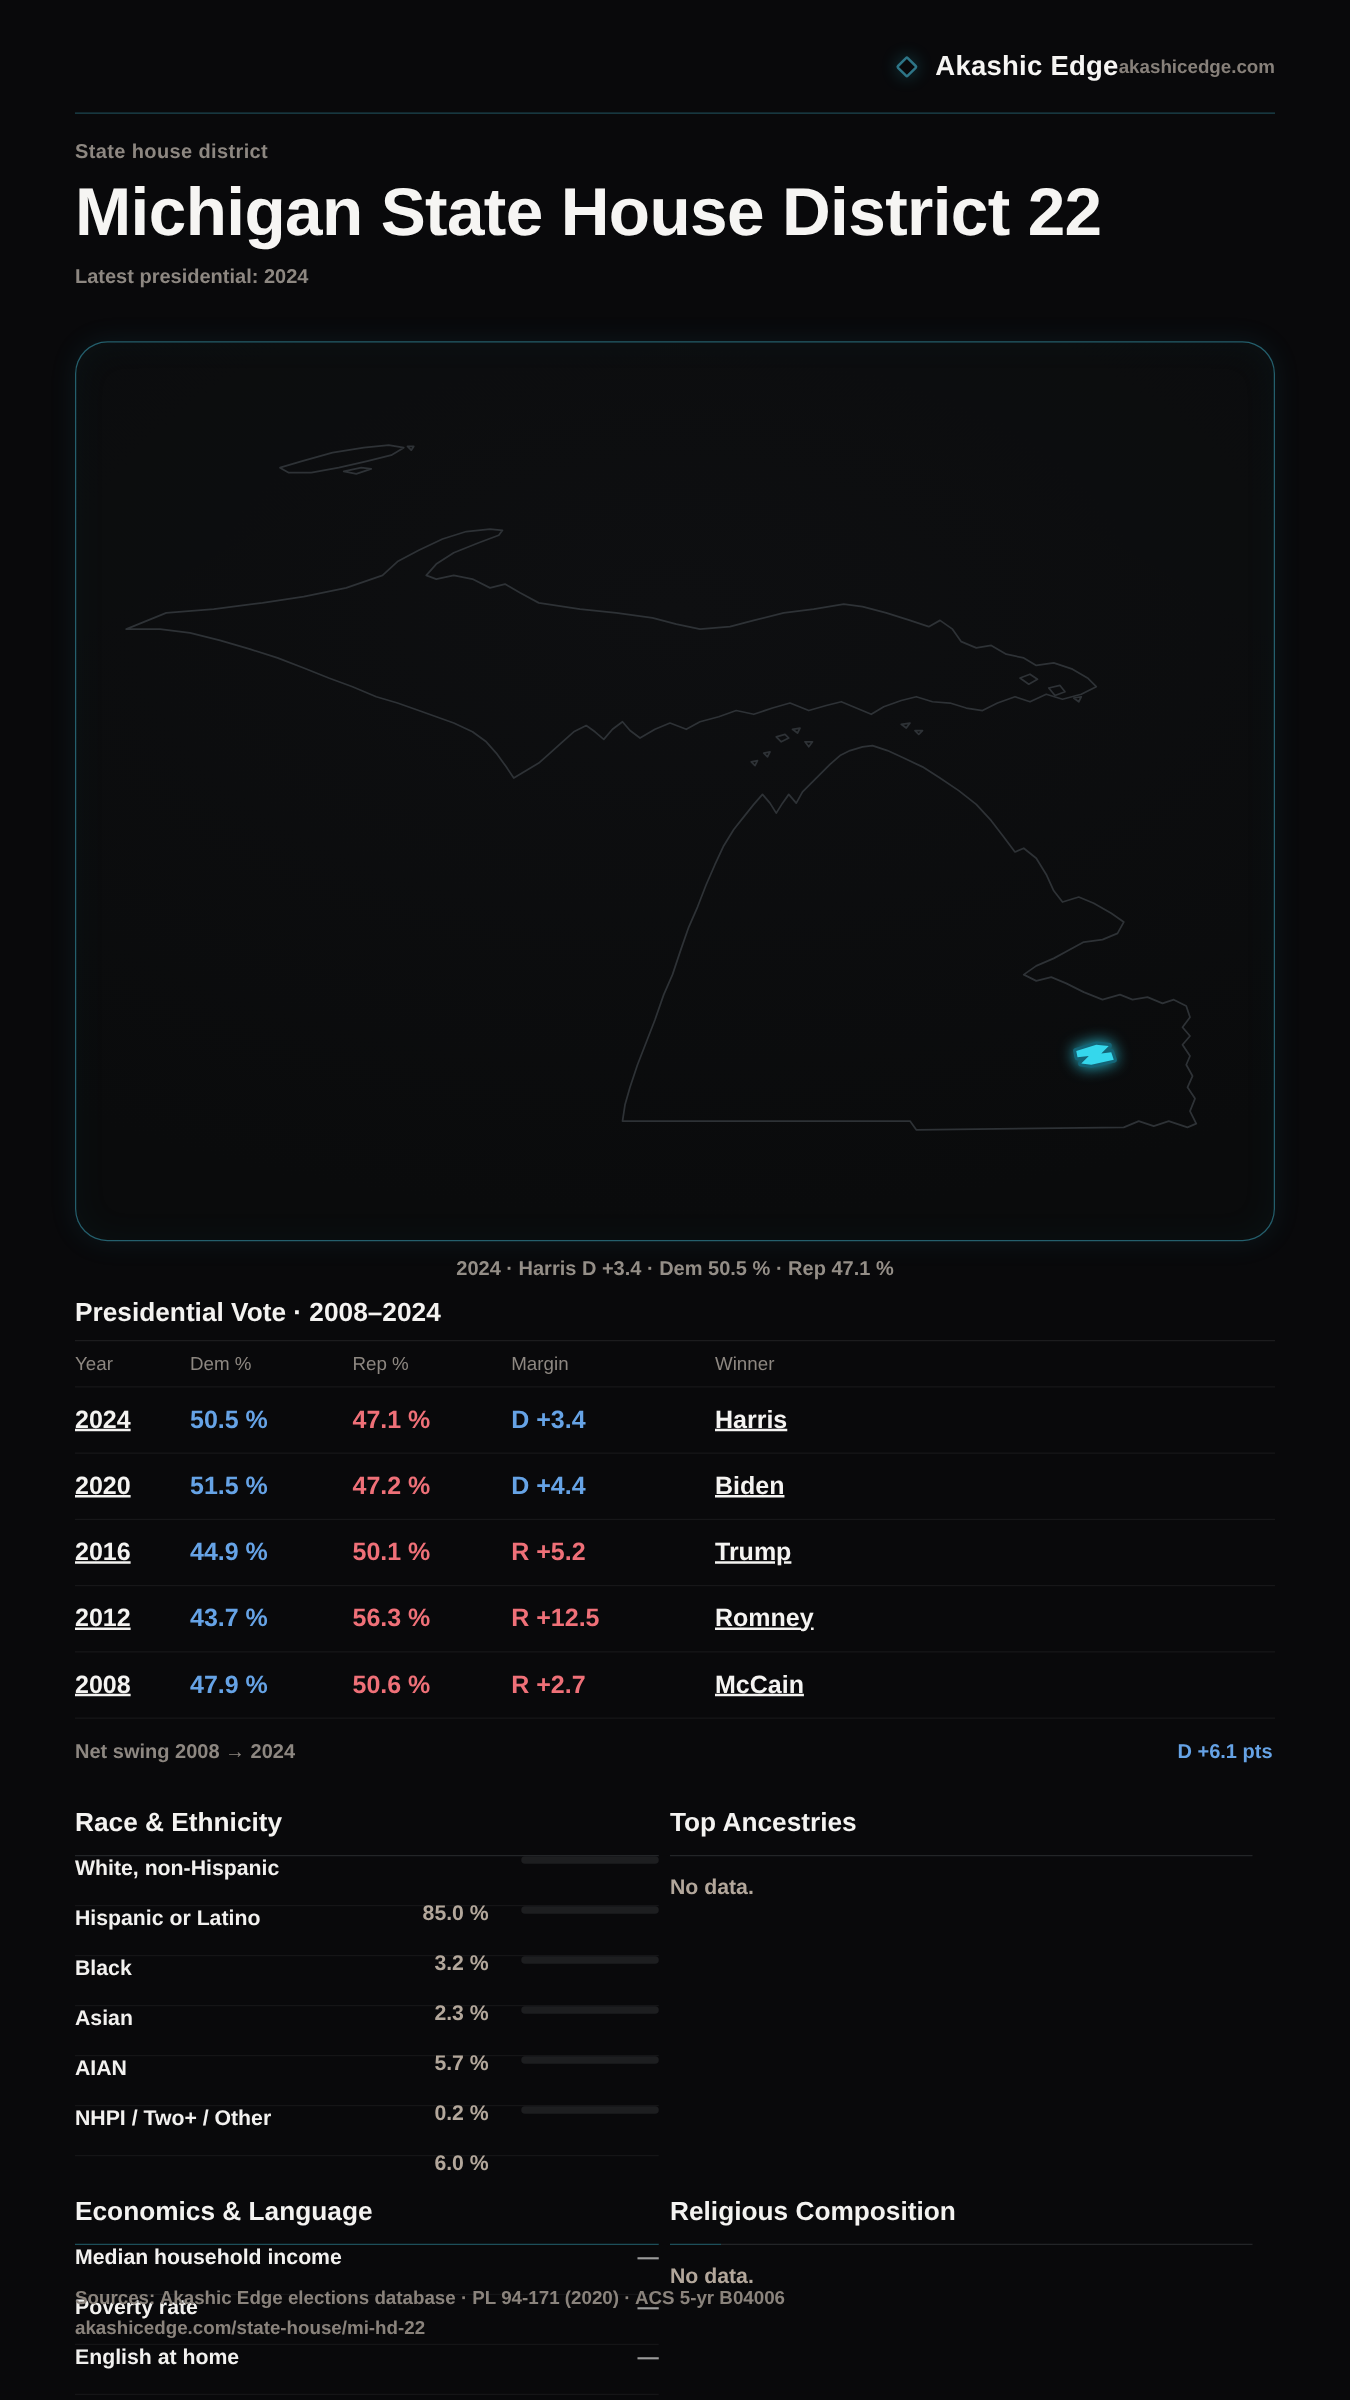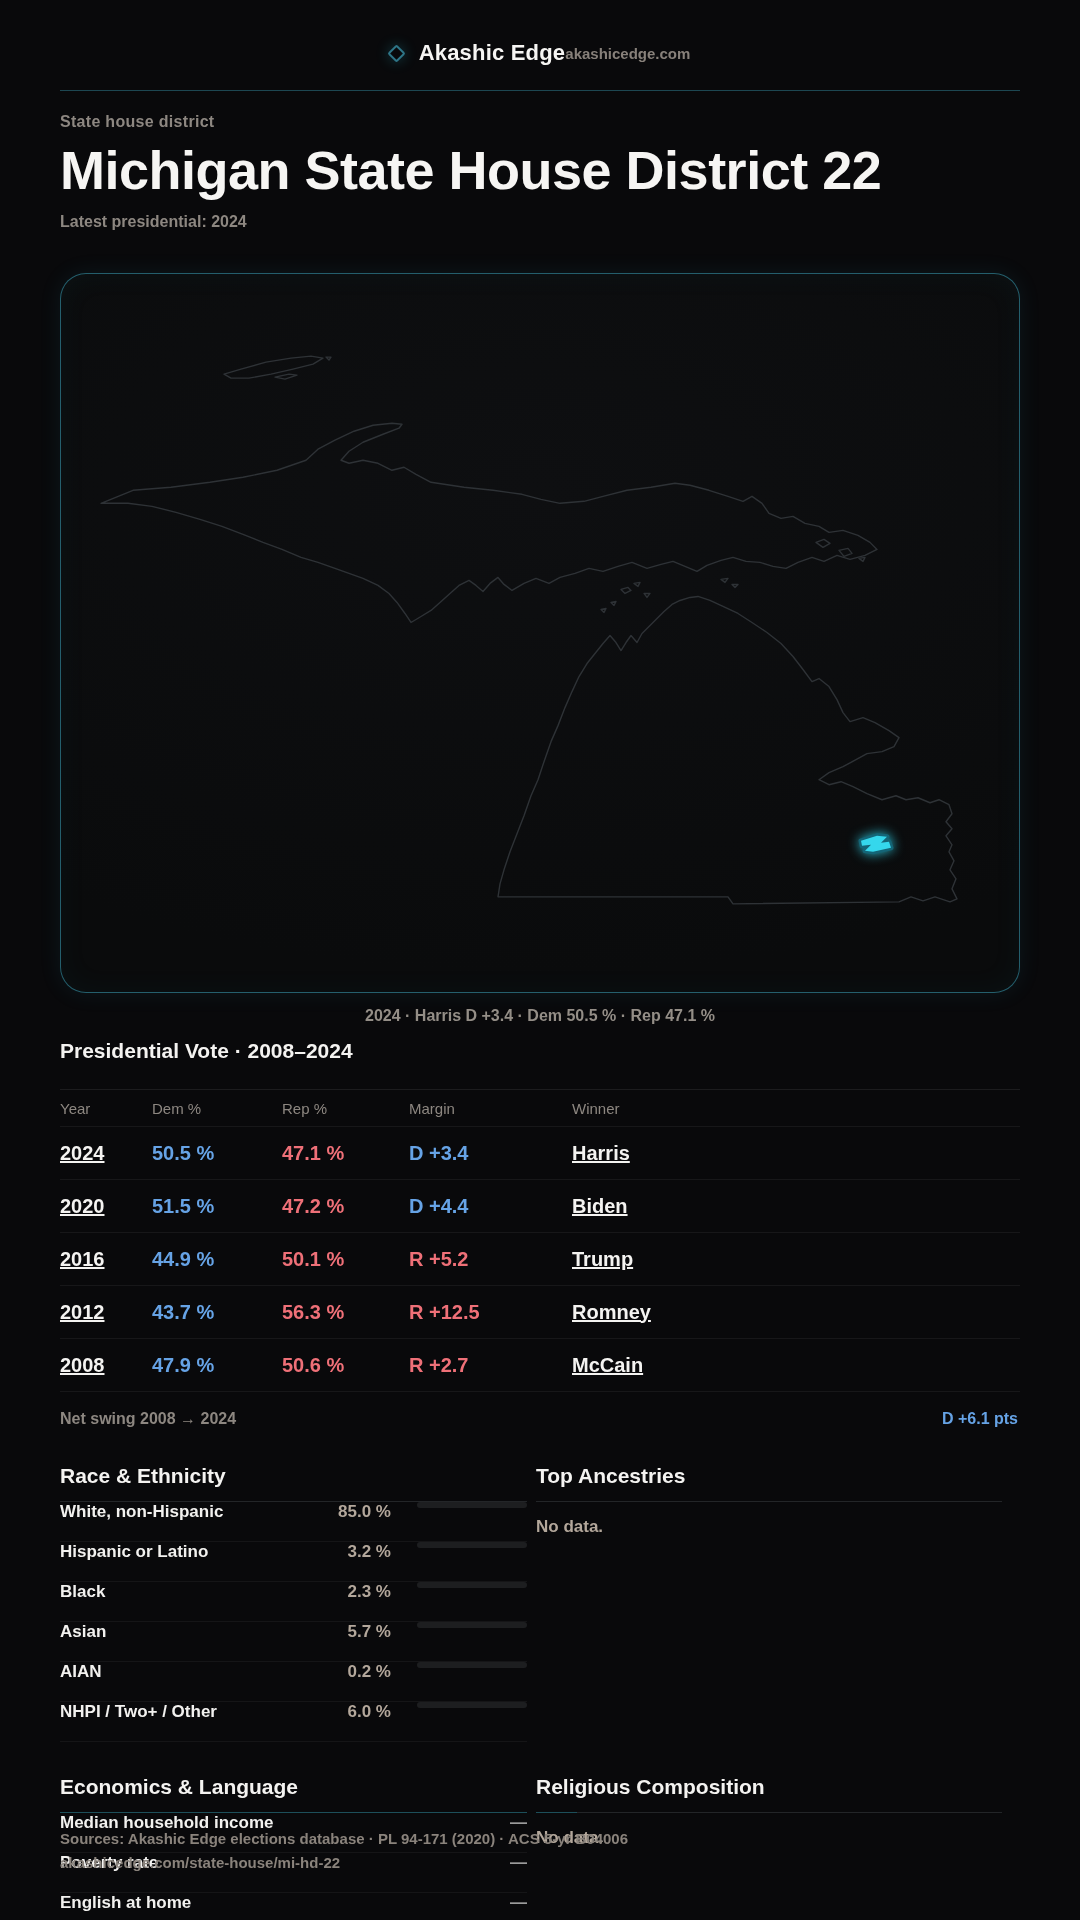--- a/index.html
+++ b/index.html
@@ -5,21 +5,21 @@
   * { margin:0; padding:0; box-sizing:border-box; }
   html,body { background:#09090b; }
   body {
     width:1080px; height:1920px; overflow:hidden; position:relative;
     font-family:"Liberation Sans","DejaVu Sans",sans-serif;
     color:#f4f3f1;
   }
   .page { padding:40px 60px 0 60px; position:relative; height:100%; }
 
   
-  .topbar { display:flex; align-items:center; justify-content:center; }
+  .topbar { display:flex; align-items:center; justify-content:flex-end; }
   .brand { display:flex; align-items:center; gap:16px; }
   .diamond {
     width:13px; height:13px; border:2px solid #2e7587; transform:rotate(45deg);
     box-shadow:0 0 14px rgba(47,212,234,.28); border-radius:2px;
   }
   .brand-name { font-size:22px; font-weight:700; color:#f6f5f3; letter-spacing:.2px; }
   .domain { font-size:15px; font-weight:700; color:#87807a; }
   .top-divider { height:1px; background:#1d4752; margin-top:24px; }
 
   
@@ -33,21 +33,21 @@
     border:1.5px solid rgba(62,178,203,.5);
     background:radial-gradient(120% 90% at 50% 30%, #0e0f11 0%, #0a0b0c 75%);
     box-shadow:0 0 22px rgba(45,160,185,.10), inset 0 0 30px rgba(45,160,185,.05);
     overflow:hidden;
   }
   .map-card svg { display:block; width:100%; height:100%; }
   .map-caption { margin-top:14px; text-align:center; font-size:16px; font-weight:700; color:#948e87; }
 
   
   .section-title { margin-top:14px; font-size:21px; font-weight:700; color:#f4f3f1; }
-  .vote-table { margin-top:26px; border-top:1px solid rgba(255,255,255,.08); }
+  .vote-table { margin-top:9px; border-top:1px solid rgba(255,255,255,.08); }
   .vt-row {
     display:grid; grid-template-columns:92px 130px 127px 163px 1fr;
     align-items:center; border-bottom:1px solid rgba(255,255,255,.06);
   }
   .vt-head { height:37px; }
   .vt-head span { font-size:15px; color:#8d8781; font-weight:400; }
   .vt-data { height:53px; font-size:20px; font-weight:700; }
   .cell-year, .cell-winner { color:#f4f3f1;text-decoration:underline; }
   .cell-dem { color:#66a3e6; }
   .cell-rep { color:#ef7078; }
@@ -60,21 +60,21 @@
   
   .cols { display:grid; grid-template-columns:467px 466px; column-gap:9px; }
   .cols-1 { margin-top:36px; }
   .cols-2 { margin-top:33px; }
   .stat-head { font-size:21px; font-weight:700; color:#f4f3f1; padding-bottom:13px; }
   .hr { height:1px; background:#232528; }
   .hr-teal { background:#1d4f5a; }
   .hr-teal-tip { background:linear-gradient(90deg,#1d4f5a 0 41px,#232528 41px 100%); }
   .stat-row { height:40px; display:flex; border-bottom:1px solid rgba(255,255,255,.05); }
   .stat-label { flex:1; font-size:17px; font-weight:700; color:#f2f1ef; }
-  .stat-value { width:86px; text-align:right; font-size:17px; font-weight:700; color:#b3a79b; margin-right:26px; }
+  .stat-value { width:86px; text-align:right; font-size:17px; font-weight:700; color:#b3a79b; margin-right:26px;margin-top:36px; }
   .bar-track { width:110px; height:6px; border-radius:3px; background:#1d1e20; overflow:hidden; }
   .bar-fill { height:6px; border-radius:3px; background:#b6b8ba; }
   .dash-value { font-size:17px; font-weight:700; color:#9b9b9b; }
   .no-data { padding-top:15px; font-size:17px; font-weight:700; color:#b3a79b; }
 
   
   .footer { position:absolute; left:60px; right:60px; top:1827px; pointer-events:none; }
   .footer div { font-size:15px; font-weight:700; color:#8a837c; line-height:24px; pointer-events:auto; display:inline-block; width:100%; }
 </style>
 </head>

